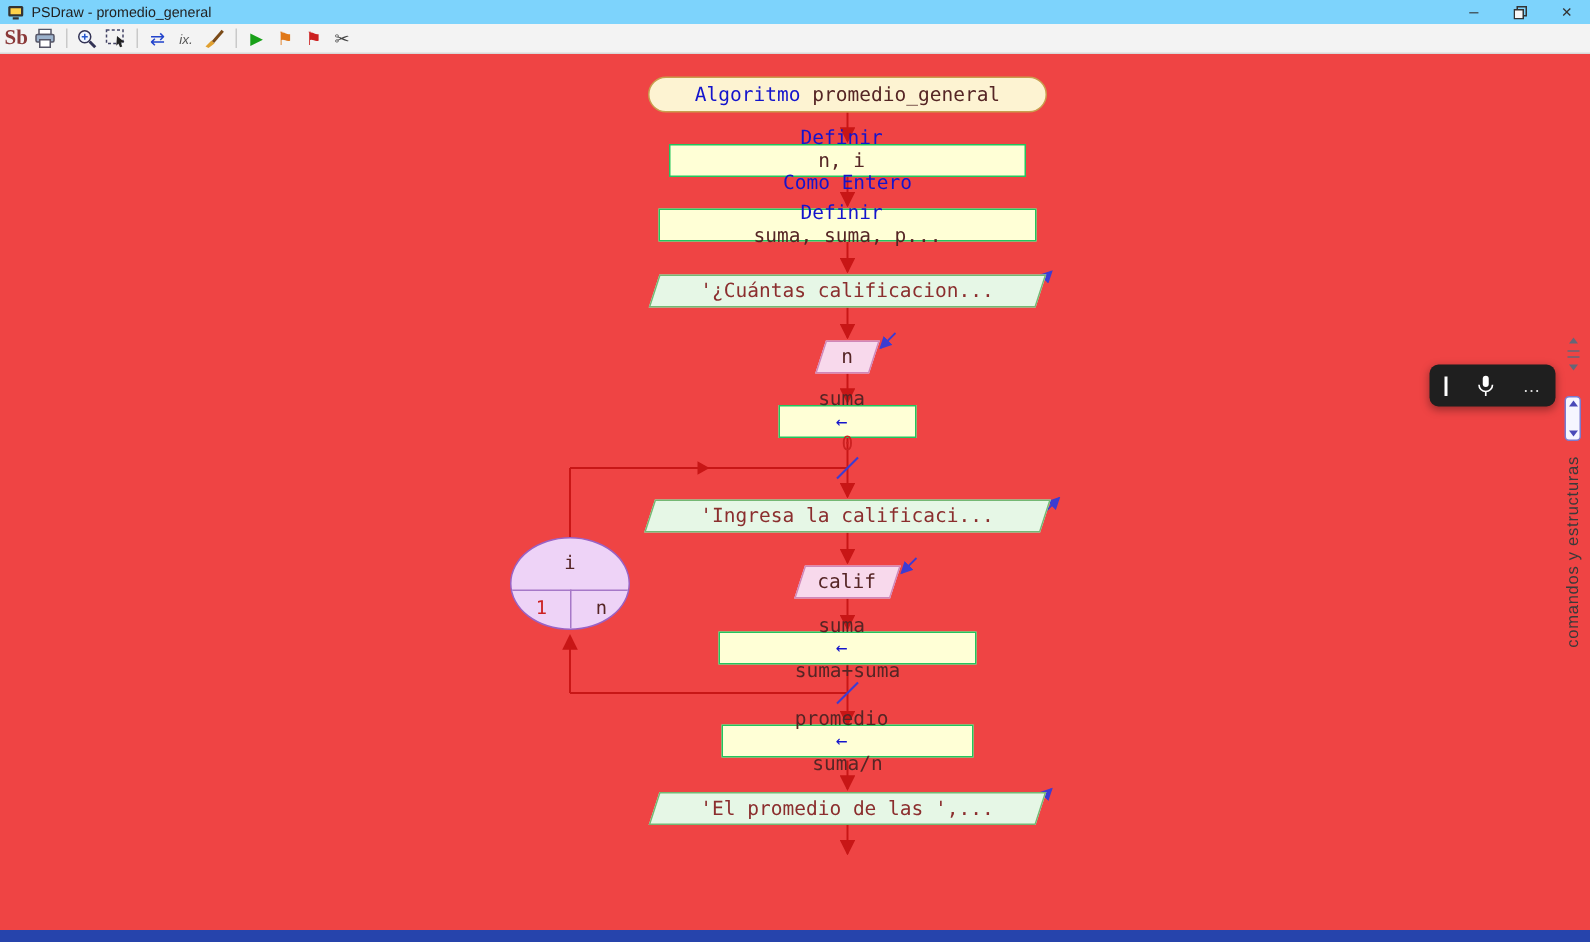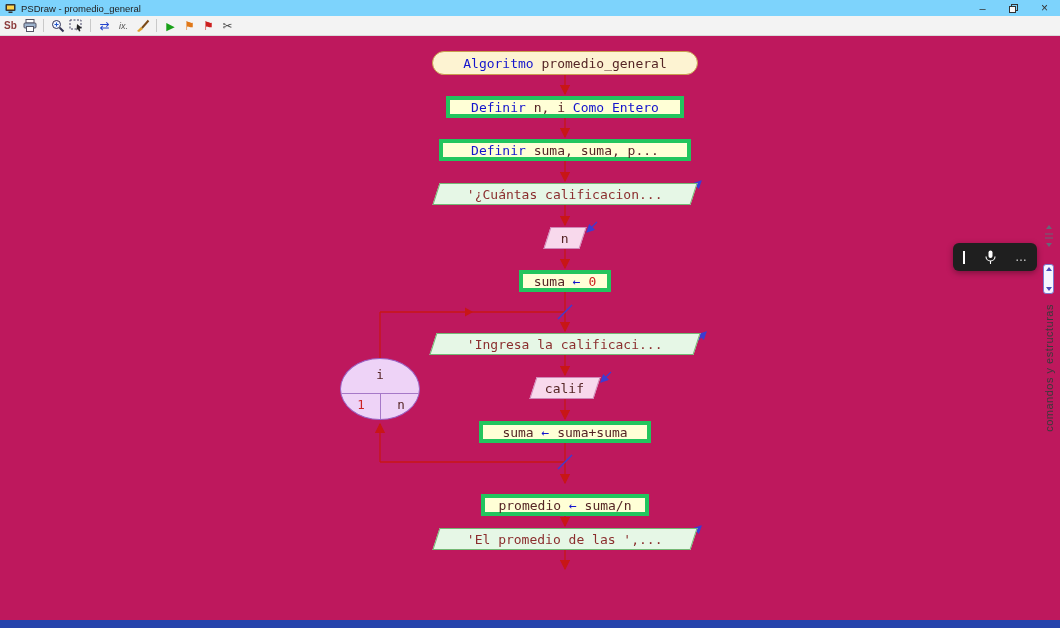--- a/index.html
+++ b/index.html
@@ -22,37 +22,37 @@
   .wbtn.close{font-size:12px;}
   
   .toolbar{
     position:absolute;top:16px;left:0;right:0;height:20px;box-sizing:border-box;
     background:#f3f3f3;border-bottom:1px solid #d9d9d9;
     display:flex;align-items:center;gap:4px;padding-left:3px;
   }
   .tbtn{height:16px;min-width:15px;display:flex;align-items:center;justify-content:center;
         font-size:11px;line-height:16px;}
   .tsep{width:1px;height:13px;background:#c9c9c9;margin:0 2px;}
-  .t-sub{color:#8b3a3a;font-weight:bold;font-size:10px;font-family:Liberation Sans, sans-serif;}
+  .t-sub{color:#8b3a3a;font-weight:bold;font-size:14px;font-family:Liberation Serif, serif;}
   .t-swap{color:#2244cc;font-size:12px;}
   .t-index{color:#555;font-style:italic;font-size:9px;}
   .t-run{color:#18a018;font-size:11px;}
   .t-flag-a{color:#e07818;font-size:12px;}
   .t-flag-b{color:#cc2020;font-size:12px;}
   .t-cut{color:#444;font-size:12px;}
   
-  #canvas{position:absolute;top:36px;left:0;width:1060px;height:584px;background:#be185d;}
+  #canvas{position:absolute;top:36px;left:0;width:1060px;height:584px;background:#ef4444;}
   #wires{position:absolute;top:0;left:0;z-index:1;}
   .node{
     position:absolute;z-index:2;box-sizing:border-box;
     display:flex;align-items:center;justify-content:center;
     font:13px "DejaVu Sans Mono",monospace;white-space:pre;
   }
   .term{border:1.3px solid #c99d4e;background:#fdf3d2;border-radius:12px;}
-  .proc{border:4px solid #22c55e;background:#ffffd6;}
+  .proc{border:1px solid #22c55e;background:#ffffd6;flex-direction:column;}
   .io-out{border:1px solid #74b874;background:#e6f7e6;transform:skewX(-18deg);}
   .io-in{border:1px solid #d087b8;background:#f8d9ec;transform:skewX(-18deg);}
   .unskew{transform:skewX(18deg);display:flex;align-items:center;white-space:pre;}
   .kw{color:#1414cc;}
   .idt{color:#552525;}
   .str{color:#8b2e2e;}
   .num{color:#cc2222;}
   .op{color:#1414cc;}
   
   .loop{border-radius:50%;border:1.3px solid #9a62c4;background:#eed3f7;overflow:hidden;}
@@ -240,21 +240,21 @@
   </div>
 
   <div class="node io-in" style="left:533px;top:341px;width:64px;height:22px">
     <div class="unskew"><span class="idt">calif</span></div>
   </div>
 
   <div class="node proc" style="left:479px;top:385px;width:172px;height:22px">
     <span class="idt">suma </span><span class="op">← </span><span class="idt">suma+suma</span>
   </div>
 
-  <div class="node proc" style="left:481px;top:458px;width:168px;height:22px">
+  <div class="node proc" style="left:481px;top:447px;width:168px;height:22px">
     <span class="idt">promedio </span><span class="op">← </span><span class="idt">suma/n</span>
   </div>
 
   <div class="node io-out" style="left:436px;top:492px;width:258px;height:22px">
     <div class="unskew"><span class="str">'El promedio de las ',...</span></div>
   </div>
 
 </div>
 
 <div class="side-strip">

